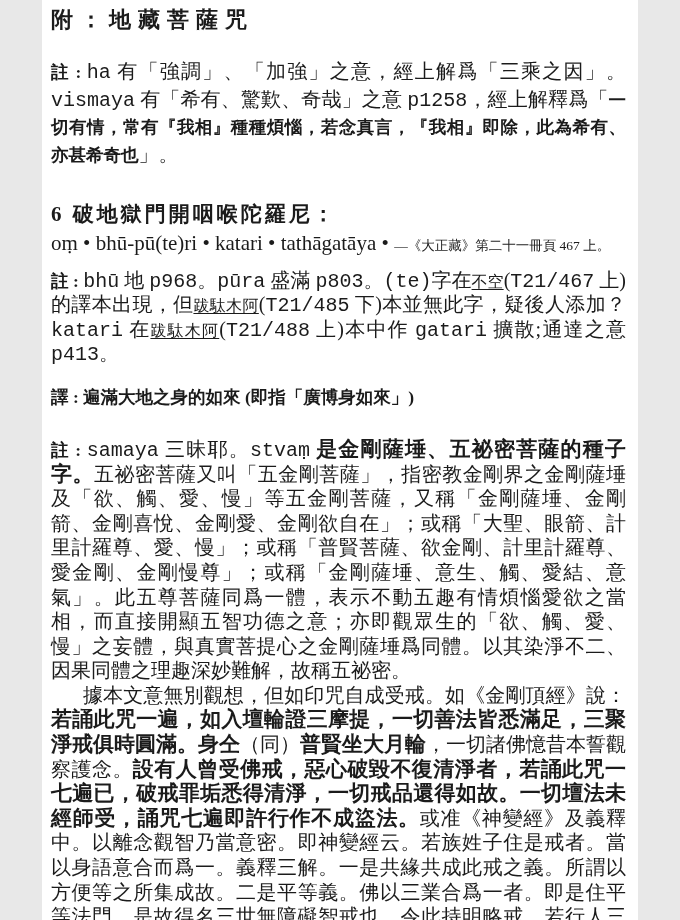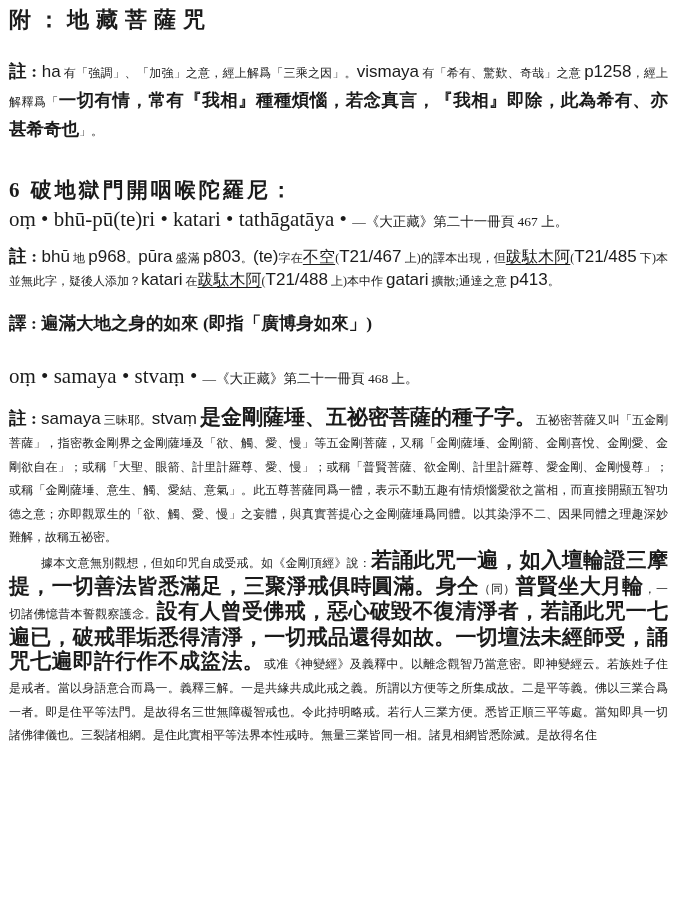--- a/index.html
+++ b/index.html
@@ -1,18 +1,18 @@
 <!DOCTYPE html>
 <html><head>
 <meta charset="utf-8">
 <style>
   html, body { margin: 0; padding: 0; background: #e8e8e8; }
   .page {
     position: relative;
-    width: 680px;
+    width: 596px;
     height: 920px;
     margin: 0 auto;
     background: #ffffff;
     color: #1b1b1b;
     box-sizing: border-box;
     padding: 6px 12px 0 9px;
     overflow: hidden;
     font-family: "Liberation Serif", serif;
     text-align: justify;
   }
@@ -46,23 +46,23 @@
   
   .note {
     font-size: 16px;
     line-height: 27px;
   }
   .note-tight { line-height: 22.6px; }
   .indent { text-indent: 2em; }
 
   
   .run-lat  { font-family: "Liberation Serif", serif; font-size: 21px; }
-  .run-lat2 { font-family: Liberation Sans, sans-serif; font-size: 17px; }
+  .run-lat2 { font-family: Liberation Mono, monospace; font-size: 20px; }
   .run-ref  { font-size: 13.5px; }
-  .run-cjk  { font-size: 12px; margin-top: 32px; }
+  .run-cjk  { font-size: 20px; margin-top: 32px; }
   .run-or   { font-size: 17px; }
   .run-lbl  { font-size: 17.5px; font-weight: bold; }
   .run-b    { font-size: 21px; font-weight: bold; }
   .run-kai  { font-size: 17.5px; font-weight: bold; }
   .run-u    { text-decoration: underline; text-underline-offset: 2px; }
 
   
   .sp-note-a   { margin-top: 24px; }
   .sp-sec5     { margin-top: 24px; }
   .sp-note-5   { margin-top: 24px; }
@@ -84,18 +84,17 @@
 
 
   <section class="sp-sec6">
     <h2 class="h-sec">6 破地獄門開咽喉陀羅尼：</h2>
     <p class="mantra"><span class="run-lat">oṃ • bhū-pū(te)ri • katari • tathāgatāya • </span><span class="run-ref">—《大正藏》第二十一冊頁 467 上。</span></p>
     <p class="note note-tight sp-note-6"><span class="run-lbl">註 : </span><span class="run-lat2">bhū</span><span class="run-cjk"> 地 </span><span class="run-lat2">p968</span><span class="run-cjk">。</span><span class="run-lat2">pūra</span><span class="run-cjk"> 盛滿 </span><span class="run-lat2">p803</span><span class="run-cjk">。</span><span class="run-lat2">(te)</span><span class="run-cjk">字在</span><span class="run-u">不空</span><span class="run-cjk">(</span><span class="run-lat2">T21/467</span><span class="run-cjk"> 上)的譯本出現，但</span><span class="run-u">跋駄木阿</span><span class="run-cjk">(</span><span class="run-lat2">T21/485</span><span class="run-cjk"> 下)本並無此字，疑後人添加？</span><span class="run-lat2">katari</span><span class="run-cjk"> 在</span><span class="run-u">跋駄木阿</span><span class="run-cjk">(</span><span class="run-lat2">T21/488</span><span class="run-cjk"> 上)本中作 </span><span class="run-lat2">gatari</span><span class="run-cjk"> 擴散;通達之意 </span><span class="run-lat2">p413</span><span class="run-cjk">。</span></p>
     <p class="note sp-trans"><span class="run-lbl">譯 : </span><span class="run-kai">遍滿大地之身的如來 (即指「廣博身如來」)</span></p>
   </section>
 
   <section class="sp-sec7">
-    <p class="mantra"><span class="run-lat">oṃ • samaya • stvaṃ • </span><span class="run-ref">—《大正藏》第二十一冊頁 468 上。</span></p>
     <p class="note note-tight sp-note-7"><span class="run-lbl">註 : </span><span class="run-lat2">samaya</span><span class="run-cjk"> 三昧耶。</span><span class="run-lat2">stvaṃ</span><span class="run-cjk"> </span><span class="run-b">是金剛薩埵、五祕密菩薩的種子字。</span><span class="run-cjk">五祕密菩薩又叫「五金剛菩薩」，指密教金剛界之金剛薩埵及「欲、觸、愛、慢」等五金剛菩薩，又稱「金剛薩埵、金剛箭、金剛喜悅、金剛愛、金剛欲自在」；或稱「大聖、眼箭、計里計羅尊、愛、慢」；或稱「普賢菩薩、欲金剛、計里計羅尊、愛金剛、金剛慢尊」；或稱「金剛薩埵、意生、觸、愛結、意氣」。此五尊菩薩同爲一體，表示不動五趣有情煩惱愛欲之當相，而直接開顯五智功德之意；亦即觀眾生的「欲、觸、愛、慢」之妄體，與真實菩提心之金剛薩埵爲同體。以其染淨不二、因果同體之理趣深妙難解，故稱五祕密。</span></p>
     <p class="note note-tight indent"><span class="run-cjk">據本文意無別觀想，但如印咒自成受戒。如《金剛頂經》說：</span><span class="run-b">若誦此咒一遍，如入壇輪證三摩提，一切善法皆悉滿足，三聚淨戒俱時圓滿。身仝</span><span class="run-cjk">（同）</span><span class="run-b">普賢坐大月輪</span><span class="run-cjk">，一切諸佛憶昔本誓觀察護念。</span><span class="run-b">設有人曾受佛戒，惡心破毀不復清淨者，若誦此咒一七遍已，破戒罪垢悉得清淨，一切戒品還得如故。一切壇法未經師受，誦咒七遍即許行作不成盜法。</span><span class="run-cjk">或准《神變經》及義釋中。以離念觀智乃當意密。即神變經云。若族姓子住是戒者。當以身語意合而爲一。義釋三解。一是共緣共成此戒之義。所謂以方便等之所集成故。二是平等義。佛以三業合爲一者。即是住平等法門。是故得名三世無障礙智戒也。令此持明略戒。若行人三業方便。悉皆正順三平等處。當知即具一切諸佛律儀也。三裂諸相網。是住此實相平等法界本性戒時。無量三業皆同一相。諸見相網皆悉除滅。是故得名住</span></p>
   </section>
 
 </div>
 
 </body></html>

